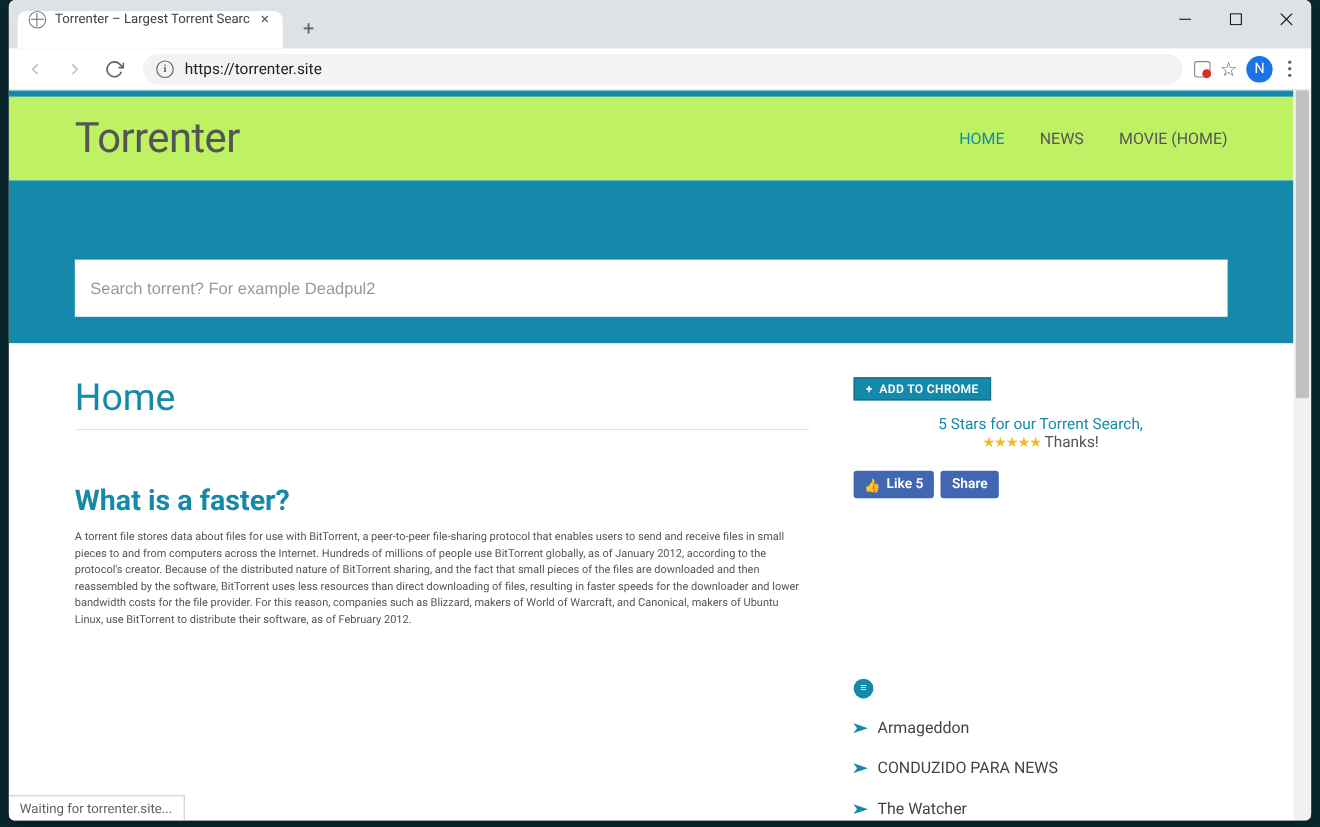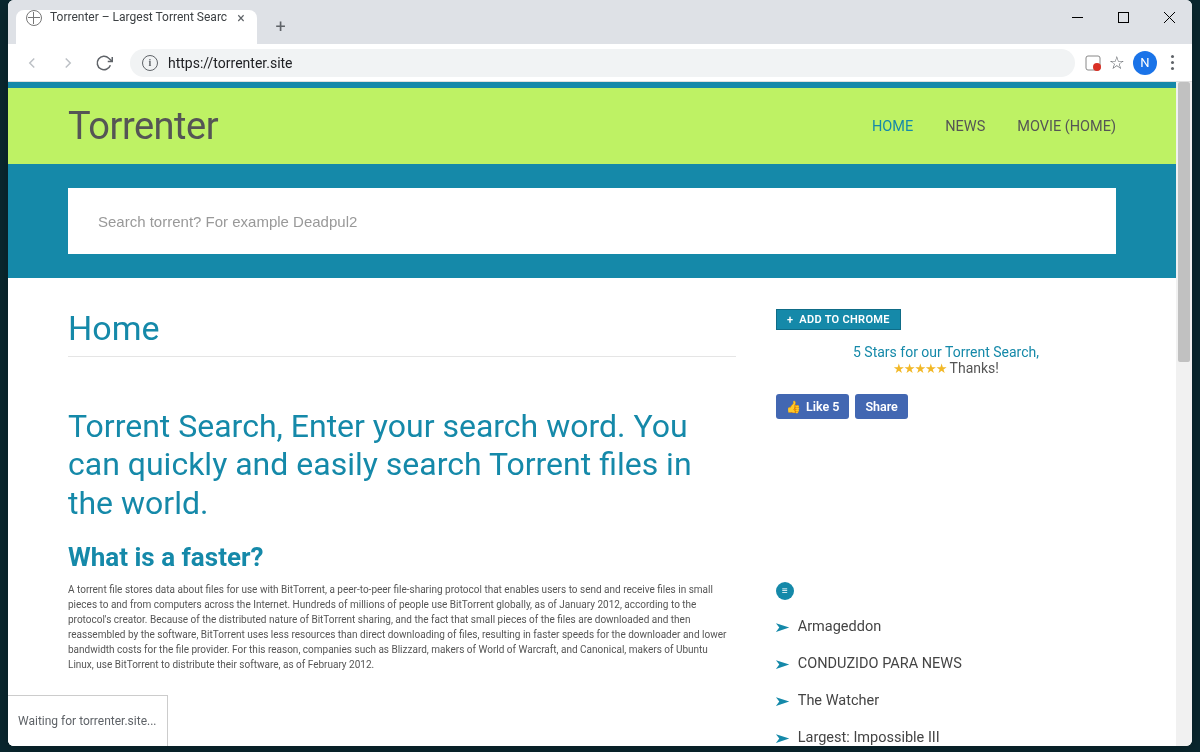--- a/index.html
+++ b/index.html
@@ -136,27 +136,28 @@
   .top-nav { display: flex; gap: 32px; font-size: 14.5px; }
   .top-nav a { color: #555; text-decoration: none; }
   .top-nav a.active { color: #1589a9; }
 
   .search-band {
     background: #1589a9;
     padding: 24px 60px 24px 60px;
   }
   .search-input {
     width: 100%;
-    height: 66px;
+    height: 52px;
     border: none;
     background: #fff;
     font-size: 15px;
-    padding: 0 30px;
+    padding: 0 14px;
     color: #555;
     outline: none;
+    margin-top: 48px;
   }
   .search-input::placeholder { color: #999; }
 
   .content-wrap {
     display: flex;
     padding: 30px 60px 0 60px;
     gap: 40px;
   }
   .main-col { flex: 1; min-width: 0; }
   .side-col { width: 340px; }
@@ -241,21 +242,21 @@
   }
 
   .status-bar {
     position: absolute;
     bottom: 0; left: 0;
     background: #fff;
     border: 1px solid #ccc;
     border-left: none; border-bottom: none;
     font-size: 12px;
     color: #5f6368;
-    padding: 18px 10px;
+    padding: 4px 10px;
   }
 </style>
 </head>
 <body>
 
 <div class="browser-window">
 
   <div class="titlebar">
     <div class="tab">
       <span class="tab-favicon"></span>
@@ -334,21 +335,20 @@
         </nav>
       </div>
 
       <div class="search-band">
         <input class="search-input" type="text" placeholder="Search torrent? For example Deadpul2" style="">
       </div>
 
       <div class="content-wrap">
         <div class="main-col">
           <h1 class="page-h1">Home</h1>
-          <h2 class="page-h2-big">Torrent Search, Enter your search word. You can quickly and easily search Torrent files in the world.</h2>
           <h3 class="page-h3">What is a faster?</h3>
           <p class="body-text">A torrent file stores data about files for use with BitTorrent, a peer-to-peer file-sharing protocol that enables users to send and receive files in small pieces to and from computers across the Internet. Hundreds of millions of people use BitTorrent globally, as of January 2012, according to the protocol's creator. Because of the distributed nature of BitTorrent sharing, and the fact that small pieces of the files are downloaded and then reassembled by the software, BitTorrent uses less resources than direct downloading of files, resulting in faster speeds for the downloader and lower bandwidth costs for the file provider. For this reason, companies such as Blizzard, makers of World of Warcraft, and Canonical, makers of Ubuntu Linux, use BitTorrent to distribute their software, as of February 2012.</p>
         </div>
 
         <aside class="side-col">
           <div class="chrome-btn">
             <span>+</span>
             <span>ADD TO CHROME</span>
           </div>
           <div class="sidebox">

